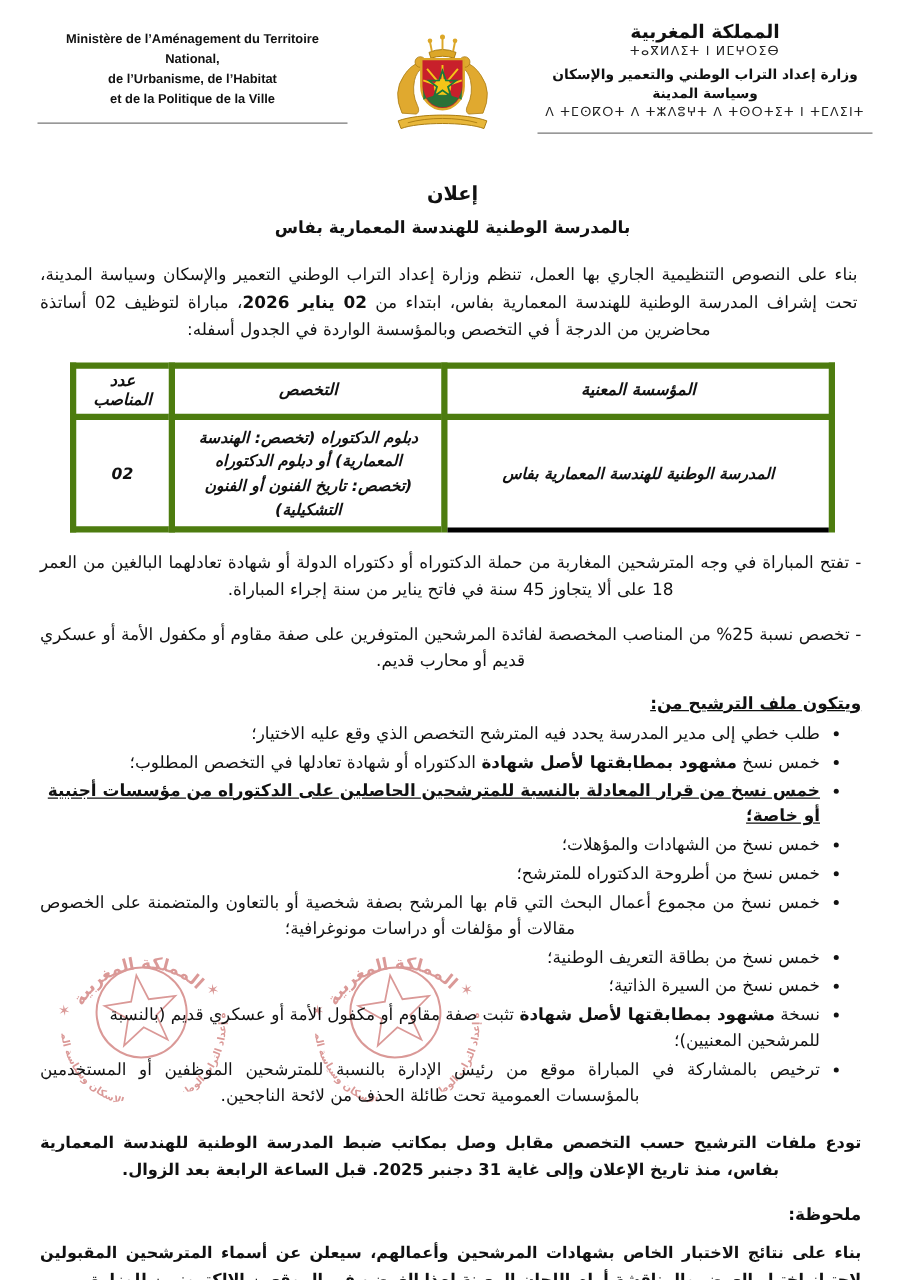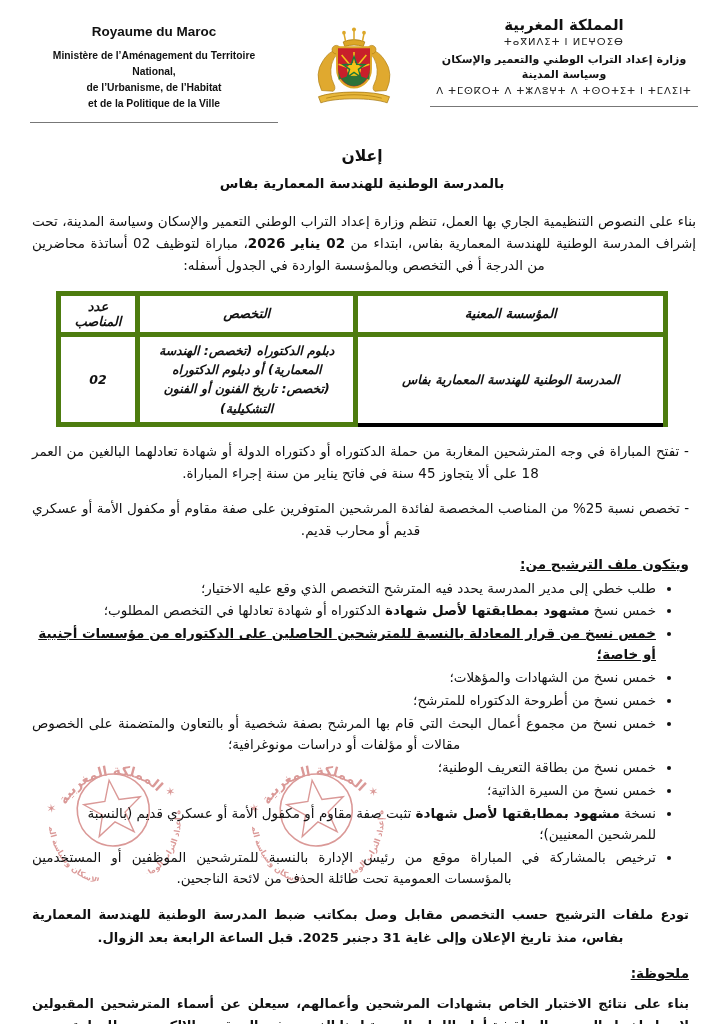--- a/index.html
+++ b/index.html
@@ -22,21 +22,21 @@
   .hdr-right .country-ar { font-size:15px; font-weight:bold; }
   .tif { font-size:10px; color:#222; letter-spacing:1px; line-height:1.5; direction:ltr; }
   .hdr-right .ministry-ar { font-size:11px; font-weight:bold; margin-top:3px; line-height:1.4; }
 
   
   .title { text-align:center; font-size:15.5px; font-weight:bold; margin-top:24px; direction:rtl; }
   .subtitle { text-align:center; font-size:13.5px; font-weight:bold; line-height:1.5; margin-top:8px; direction:rtl; }
 
   
   .rtl { direction:rtl; }
-  .para { margin:18px 28px 0 32px; font-size:13.5px; line-height:1.62;
+  .para { margin:18px 38px 0 32px; font-size:13.5px; line-height:1.62;
           text-align:justify; text-align-last:center; }
   .b { font-weight:bold; }
   .u { text-decoration:underline; }
 
   
   table { border-collapse:collapse; margin:14px auto 0; width:612px; direction:rtl; }
   th, td { border:5px solid #4d7c0f; text-align:center; vertical-align:middle;font-style:italic; }
   th { font-size:13px; font-weight:bold; padding:3px 4px; }
   td { font-size:12.5px; font-weight:600; padding:4px 8px; line-height:1.55; }
   .col-inst { width:51%; } .col-spec { width:36%; } .col-num { width:13%; }
@@ -47,21 +47,21 @@
           text-align:justify; text-align-last:center; }
   .sec-head { margin:14px 35px 0 0; text-align:right; font-size:13.5px; font-weight:bold;
               text-decoration:underline; }
   ul.docs { margin:6px 68px 0 32px; font-size:13.5px; line-height:1.55; direction:rtl; }
   ul.docs li { margin:2px 0; text-align:right; }
   ul.docs li.multi { text-align:justify; text-align-last:center; }
 
   .deposit { margin:16px 35px 0 32px; font-size:13px; font-weight:bold; line-height:1.7;
              text-align:justify; text-align-last:center; }
   .note-head { margin:16px 35px 0 0; text-align:right; font-size:13.5px; font-weight:bold;
-               text-decoration:underline; }
+               }
   .note { margin:12px 35px 0 32px; font-size:12.8px; font-weight:bold; line-height:1.75;
           text-align:justify; text-align-last:right; }
 
   
   .stamp { position:absolute; width:160px; height:140px; z-index:0; opacity:.72;
            transform:rotate(-8deg); }
   .stamp1 { left:33px;  top:738px; }
   .stamp2 { left:236px; top:738px; }
   .stamp text { font-weight:bold; }
 </style>
@@ -96,21 +96,20 @@
       <text x="134" y="66" font-size="12" fill="#cd7270">✶</text>
       <text fill="#cd7270" font-size="13.5"><textPath href="#s2top" startOffset="50%" text-anchor="middle">المملكة المغربية</textPath></text>
       <text fill="#cd7270" font-size="8"><textPath href="#s2bot" startOffset="50%" text-anchor="middle">وزارة إعداد التراب الوطني والتعمير والإسكان وسياسة المدينة</textPath></text>
     </svg>
   </div>
 
   <div class="content">
 
     <div class="hdr">
       <div class="hdr-left">
-        <div class="country">Royaume du Maroc</div>
         <div class="min">Ministère de l’Aménagement du Territoire National,</div>
         <div class="min">de l’Urbanisme, de l’Habitat</div>
         <div class="min">et de la Politique de la Ville</div>
       </div>
 
       <div class="hdr-center">
         <svg width="108" height="100" viewBox="0 0 140 120">
 
           <path d="M56,21 Q70,15 84,21 L82,27 Q70,23 58,27 Z" fill="#dca728" stroke="#a8790f" stroke-width="1"></path>
           <line x1="59" y1="20" x2="57" y2="10" stroke="#dca728" stroke-width="2"></line>

